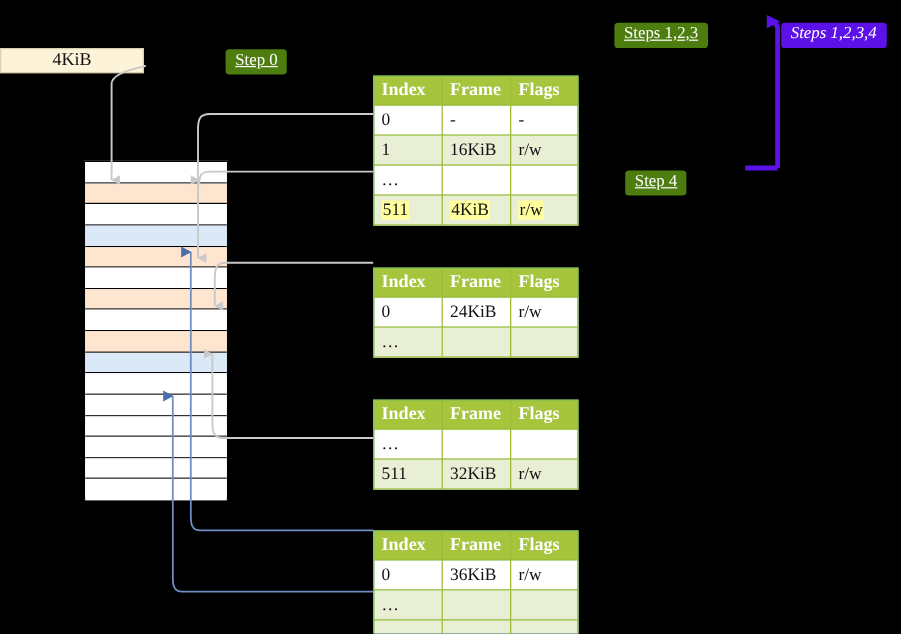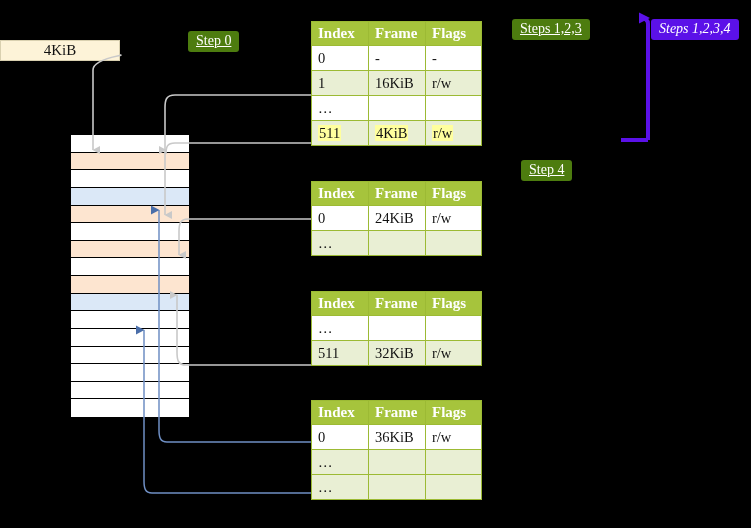--- a/index.html
+++ b/index.html
@@ -18,43 +18,43 @@
   }
 
   
   .badge{
     position:absolute;color:#fff;font-size:14px;
     padding:2px 8px 3px 8px;border-radius:3px;white-space:nowrap;
     line-height:1.15;
   }
   .badge.red{background:#4d7c0f;text-decoration:underline;}
   .badge.purple{background:#5b11e8;}
-  #badge-step0{left:188px;top:31px;}
+  #badge-step0{left:188px;top:41px;}
   #badge-steps123{left:512px;top:19px;}
   #badge-steps1234{left:651px;top:19px;font-style:italic;}
-  #badge-step4{left:521px;top:160px;}
+  #badge-step4{left:521px;top:142px;}
 
   
   #memory{
     position:absolute;left:70px;top:134px;width:120px;height:282px;
     border:1px solid #000;box-sizing:border-box;background:#fff;
   }
   #memory .mrow{
     border-bottom:1px solid #000;box-sizing:border-box;width:100%;
   }
   #memory .mrow:last-child{border-bottom:none;}
   .c-white{background:#ffffff;}
   .c-orange{background:#fde5d0;}
   .c-blue{background:#dbe8f7;}
 
   
   table.ptable{
     position:absolute;border-collapse:collapse;
     background:#5eead4;border:1px solid #2b2b2b;
-    font-size:14.5px;color:#111;table-layout:fixed;width:170px;
+    font-size:14.5px;color:#111;table-layout:fixed;width:170px;margin-top:42px;
   }
   table.ptable th{
     background:#a6c43c;color:#ffffff;font-weight:bold;
     text-align:left;padding:3px 6px;border:1px solid #9cba34;
     font-size:15px;
   }
   table.ptable td{
     padding:3px 6px;border:1px solid #9cba34;height:18px;
     background:#ffffff;
   }

